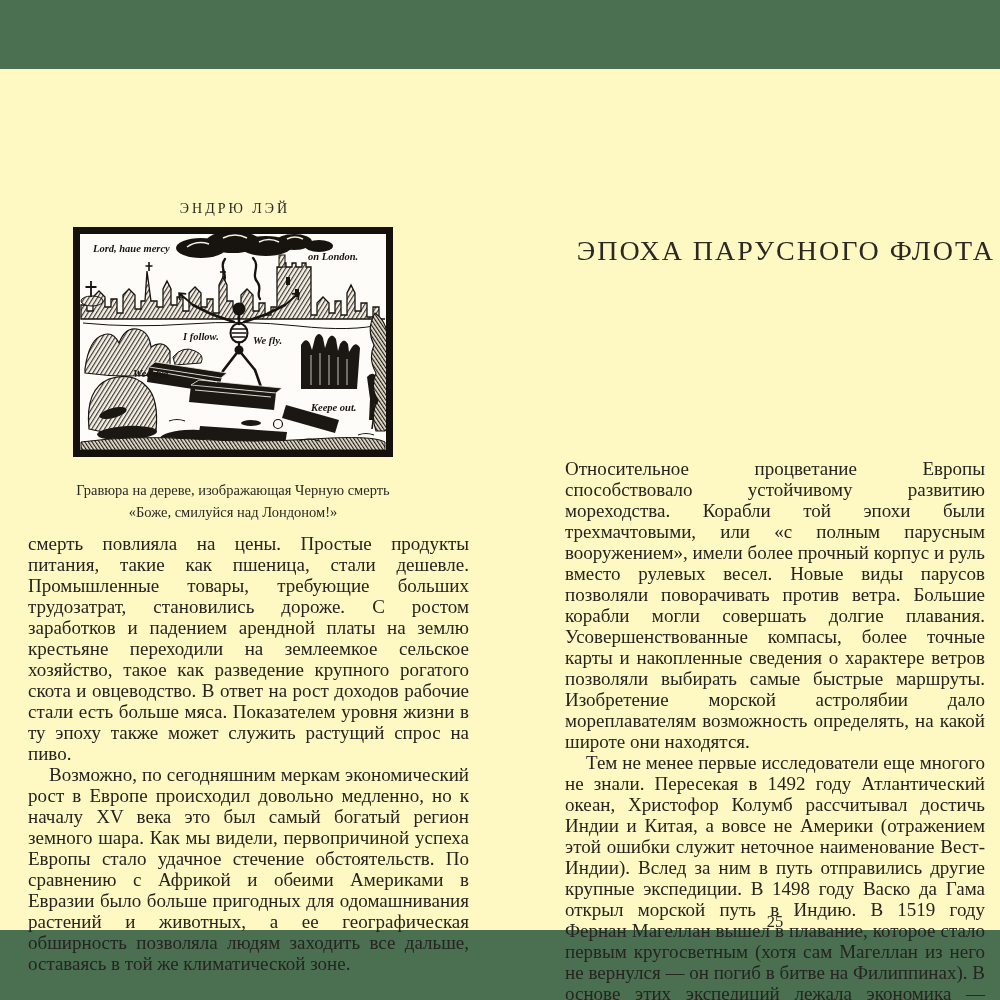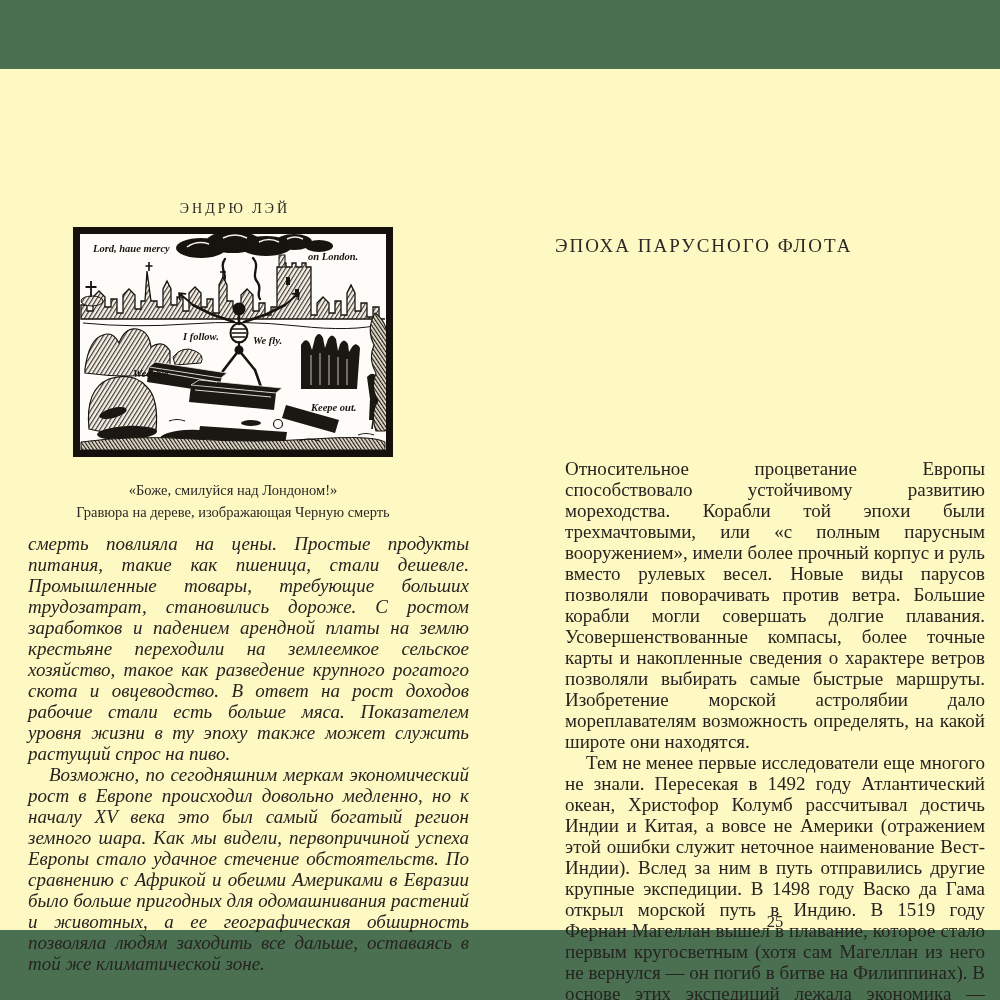--- a/index.html
+++ b/index.html
@@ -19,25 +19,25 @@
     color: #2c2825;
   }
   .figure-wrap {
     position: absolute; left: 73px; top: 158px; width: 320px; height: 230px;
   }
   .caption {
     position: absolute; left: 13px; top: 410px; width: 440px;
     text-align: center; font-size: 14.5px; line-height: 22px; color: #2c2825;
   }
   .left-body {
-    position: absolute; left: 28px; top: 464px; width: 441px; font-style: italic;
+    position: absolute; left: 28px; top: 464px; width: 441px;
   }
   .right-title {
     position: absolute; left: 555px; top: 166px; width: 440px;
-    text-align: left; font-size: 19px; letter-spacing: 2px;
+    text-align: right; font-size: 28px; letter-spacing: 2px;
     color: #2c2825; white-space: nowrap;
   }
   .right-body {
     position: absolute; left: 565px; top: 389px; width: 420px;
   }
   p.body-par {
     margin: 0; font-size: 19px; line-height: 21px;
     text-align: justify; color: #262321; hyphens: auto;
   }
   p.body-par.indented { text-indent: 21px; }
@@ -173,22 +173,22 @@
       <text class="woodcut-label" x="110" y="113">I follow.</text>
       <text class="woodcut-label" x="180" y="117">We fly.</text>
       <text class="woodcut-label" x="60" y="150">Wee dye.</text>
       <text class="woodcut-label" x="238" y="184">Keepe out.</text>
 
       <rect x="3.5" y="3.5" width="313" height="223" fill="none" stroke="#14100c" stroke-width="7"></rect>
     </svg>
   </div>
 
   <div class="caption">
+    <div>Гравюра на дереве, изображающая Черную смерть</div>
     <div>«Боже, смилуйся над Лондоном!»</div>
-    <div>Гравюра на дереве, изображающая Черную смерть</div>
   </div>
 
   <div class="left-body">
     <p class="body-par">смерть повлияла на цены. Простые продукты питания, такие как пшеница, стали дешевле. Промышленные товары, требующие больших трудозатрат, становились дороже. С ростом заработков и падением арендной платы на землю крестьяне переходили на землеемкое сельское хозяйство, такое как разведение крупного рогатого скота и овцеводство. В ответ на рост доходов рабочие стали есть больше мяса. Показателем уровня жизни в ту эпоху также может служить растущий спрос на пиво.</p>
     <p class="body-par indented">Возможно, по сегодняшним меркам экономический рост в Европе происходил довольно медленно, но к началу XV века это был самый богатый регион земного шара. Как мы видели, первопричиной успеха Европы стало удачное стечение обстоятельств. По сравнению с Африкой и обеими Америками в Евразии было больше пригодных для одомашнивания растений и животных, а ее географическая обширность позволяла людям заходить все дальше, оставаясь в той же климатической зоне.</p>
   </div>
 
   <div class="right-title">ЭПОХА ПАРУСНОГО ФЛОТА</div>
 
   <div class="right-body">

